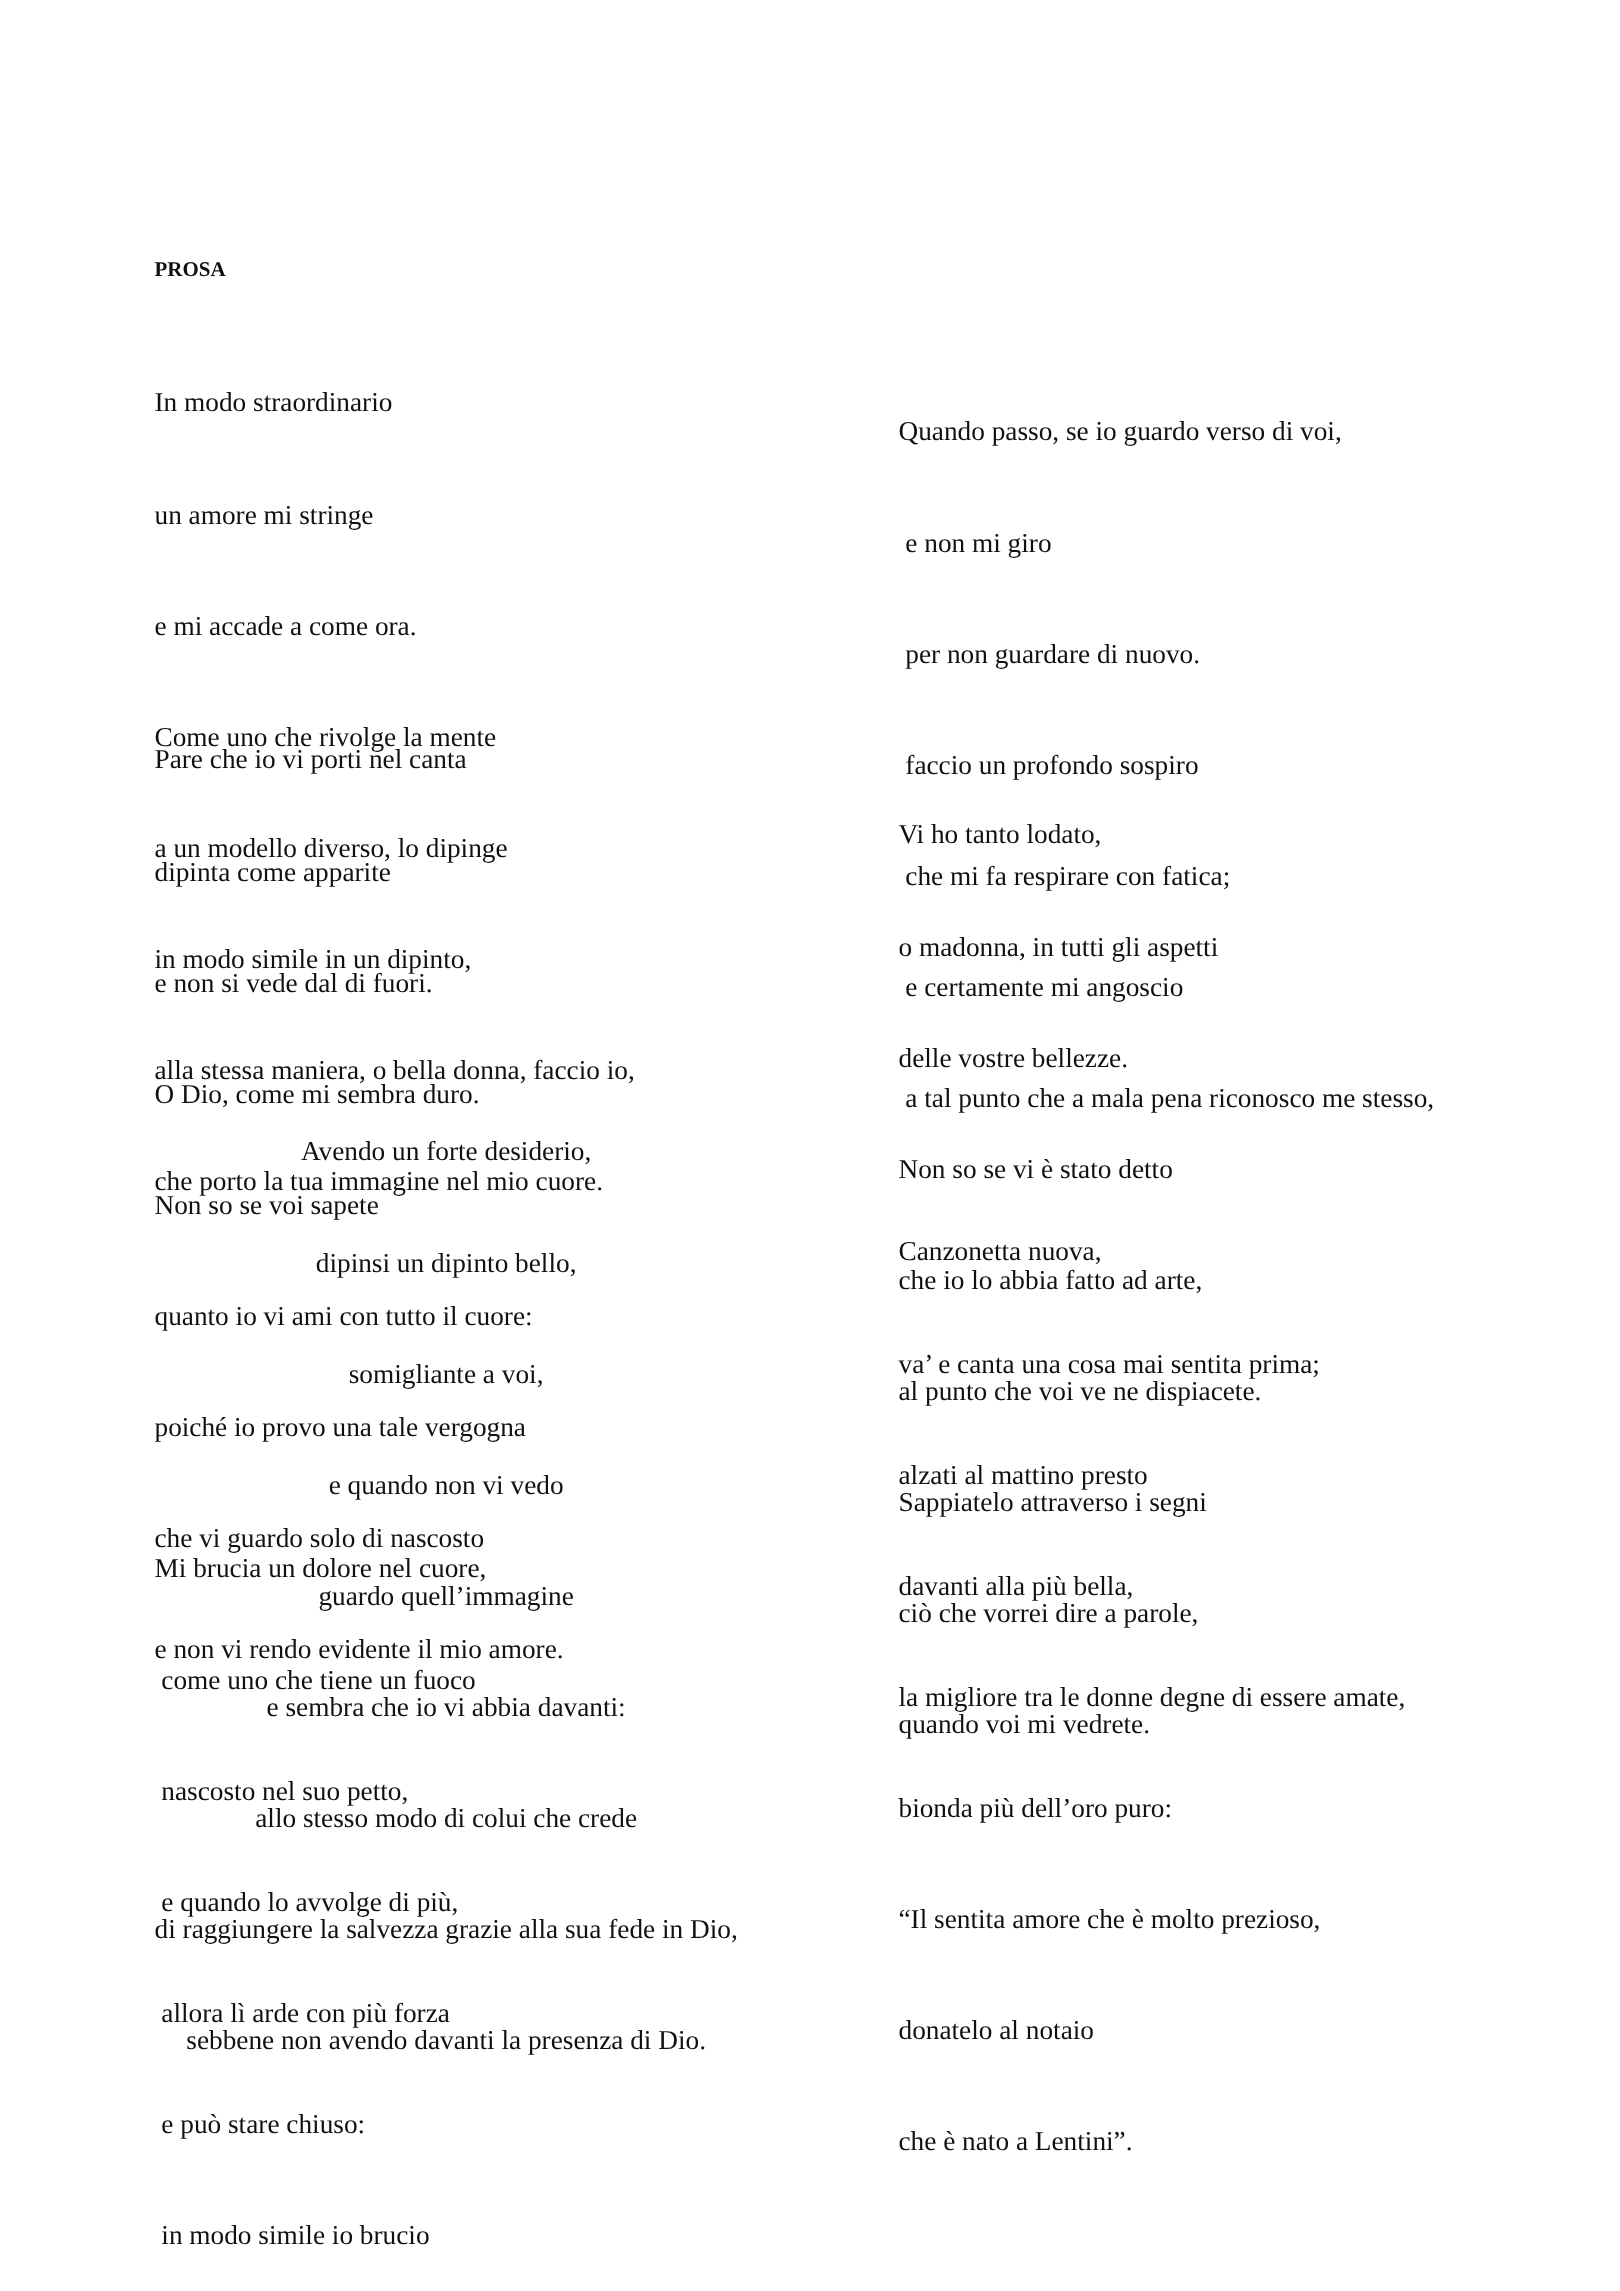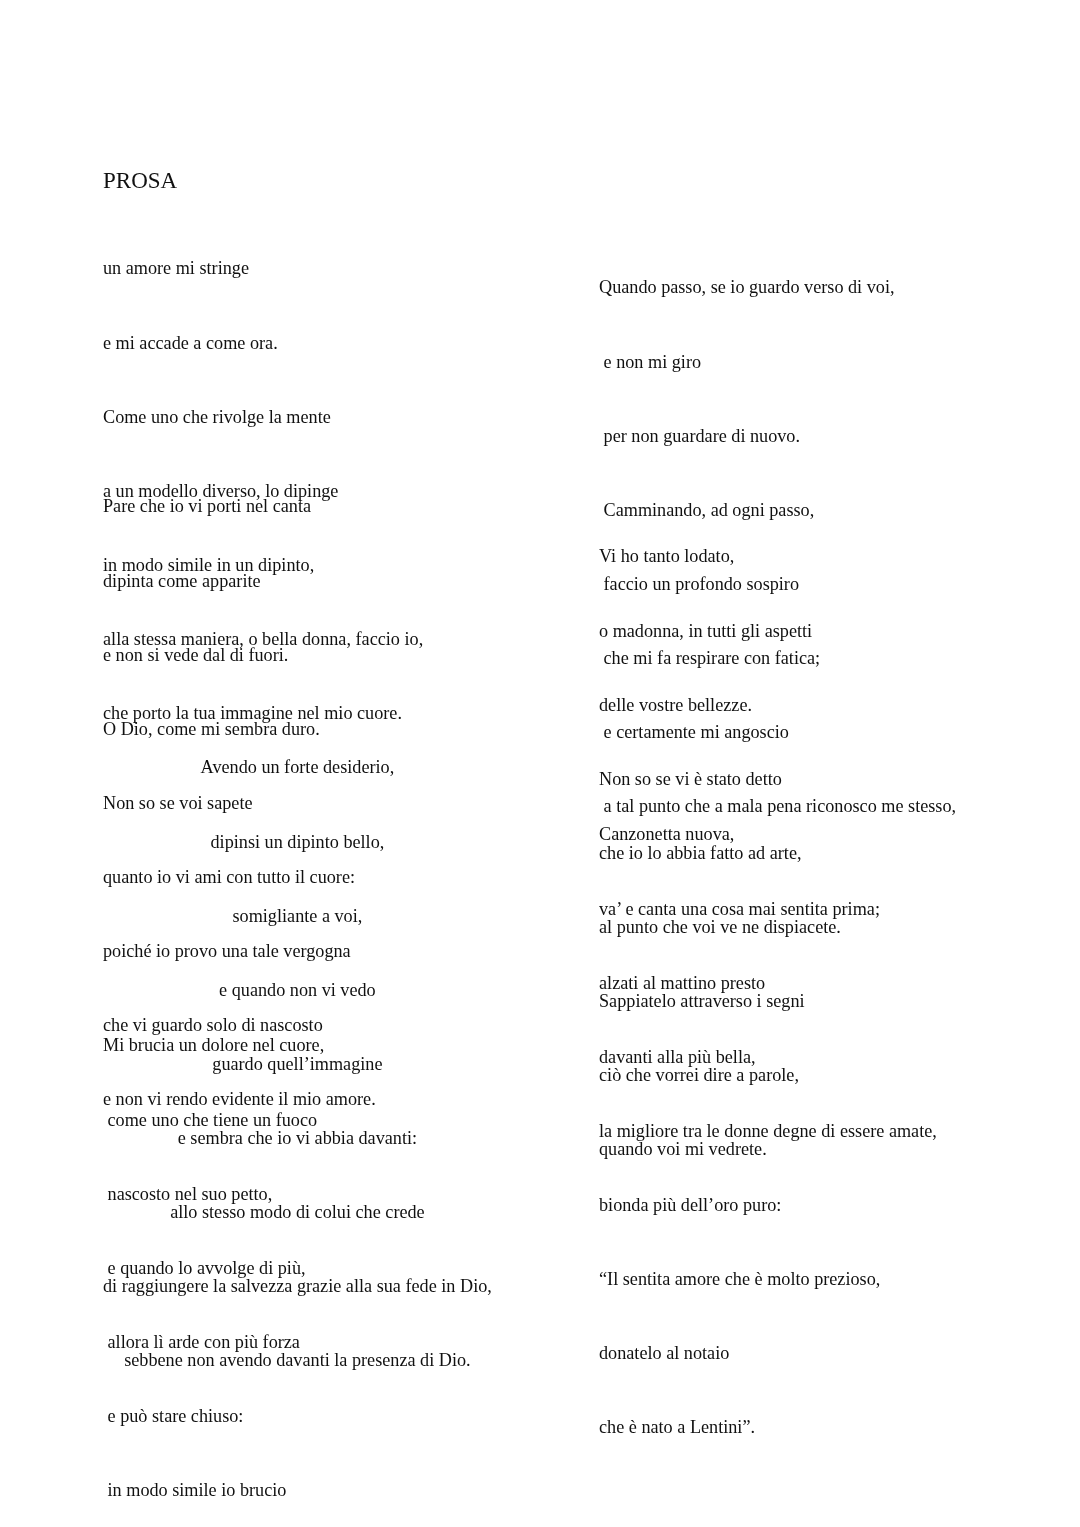--- a/index.html
+++ b/index.html
@@ -1,28 +1,29 @@
 <!DOCTYPE html>
 <html><head>
 <meta charset="utf-8">
 <style>
   html, body { margin: 0; padding: 0; background: #ffffff; }
   body { width: 1080px; height: 1527px; position: relative; overflow: hidden;
          font-family: "Liberation Serif", "DejaVu Serif", serif; color: #111111; }
-  .title { position: absolute; left: 103px; top: 169px; font-size: 23px; font-weight: normal; line-height: 24px; }
+  .title { position: absolute; left: 103px; top: 169px; font-size: 14px; font-weight: bold; line-height: 24px; }
   .stanza { position: absolute; font-size: 18.2px; line-height: 24.7px; white-space: pre; }
   .line { display: block; }
 </style>
 </head>
 <body>
 
 <div>
   <div class="title">PROSA</div>
 
   <div class="stanza" style="left:103px; top:207px;">
+    <span class="line">In modo straordinario</span>
     <span class="line">un amore mi stringe</span>
     <span class="line">e mi accade a come ora.</span>
     <span class="line">Come uno che rivolge la mente</span>
     <span class="line">a un modello diverso, lo dipinge</span>
     <span class="line">in modo simile in un dipinto,</span>
     <span class="line">alla stessa maniera, o bella donna, faccio io,</span>
     <span class="line">che porto la tua immagine nel mio cuore.</span>
   </div>
 
   <div class="stanza" style="left:103px; top:445px;">
@@ -58,21 +59,20 @@
     <span class="line"> e può stare chiuso:</span>
     <span class="line"> in modo simile io brucio</span>
     
     
   </div>
 
   <div class="stanza" style="left:599px; top:226px;">
     <span class="line">Quando passo, se io guardo verso di voi,</span>
     <span class="line"> e non mi giro</span>
     <span class="line"> per non guardare di nuovo.</span>
-    <span class="line"> Camminando, ad ogni passo,</span>
     <span class="line"> faccio un profondo sospiro</span>
     <span class="line"> che mi fa respirare con fatica;</span>
     <span class="line"> e certamente mi angoscio</span>
     <span class="line"> a tal punto che a mala pena riconosco me stesso,</span>
   </div>
 
   <div class="stanza" style="left:599px; top:495px;">
     <span class="line">Vi ho tanto lodato,</span>
     <span class="line">o madonna, in tutti gli aspetti</span>
     <span class="line">delle vostre bellezze.</span>

